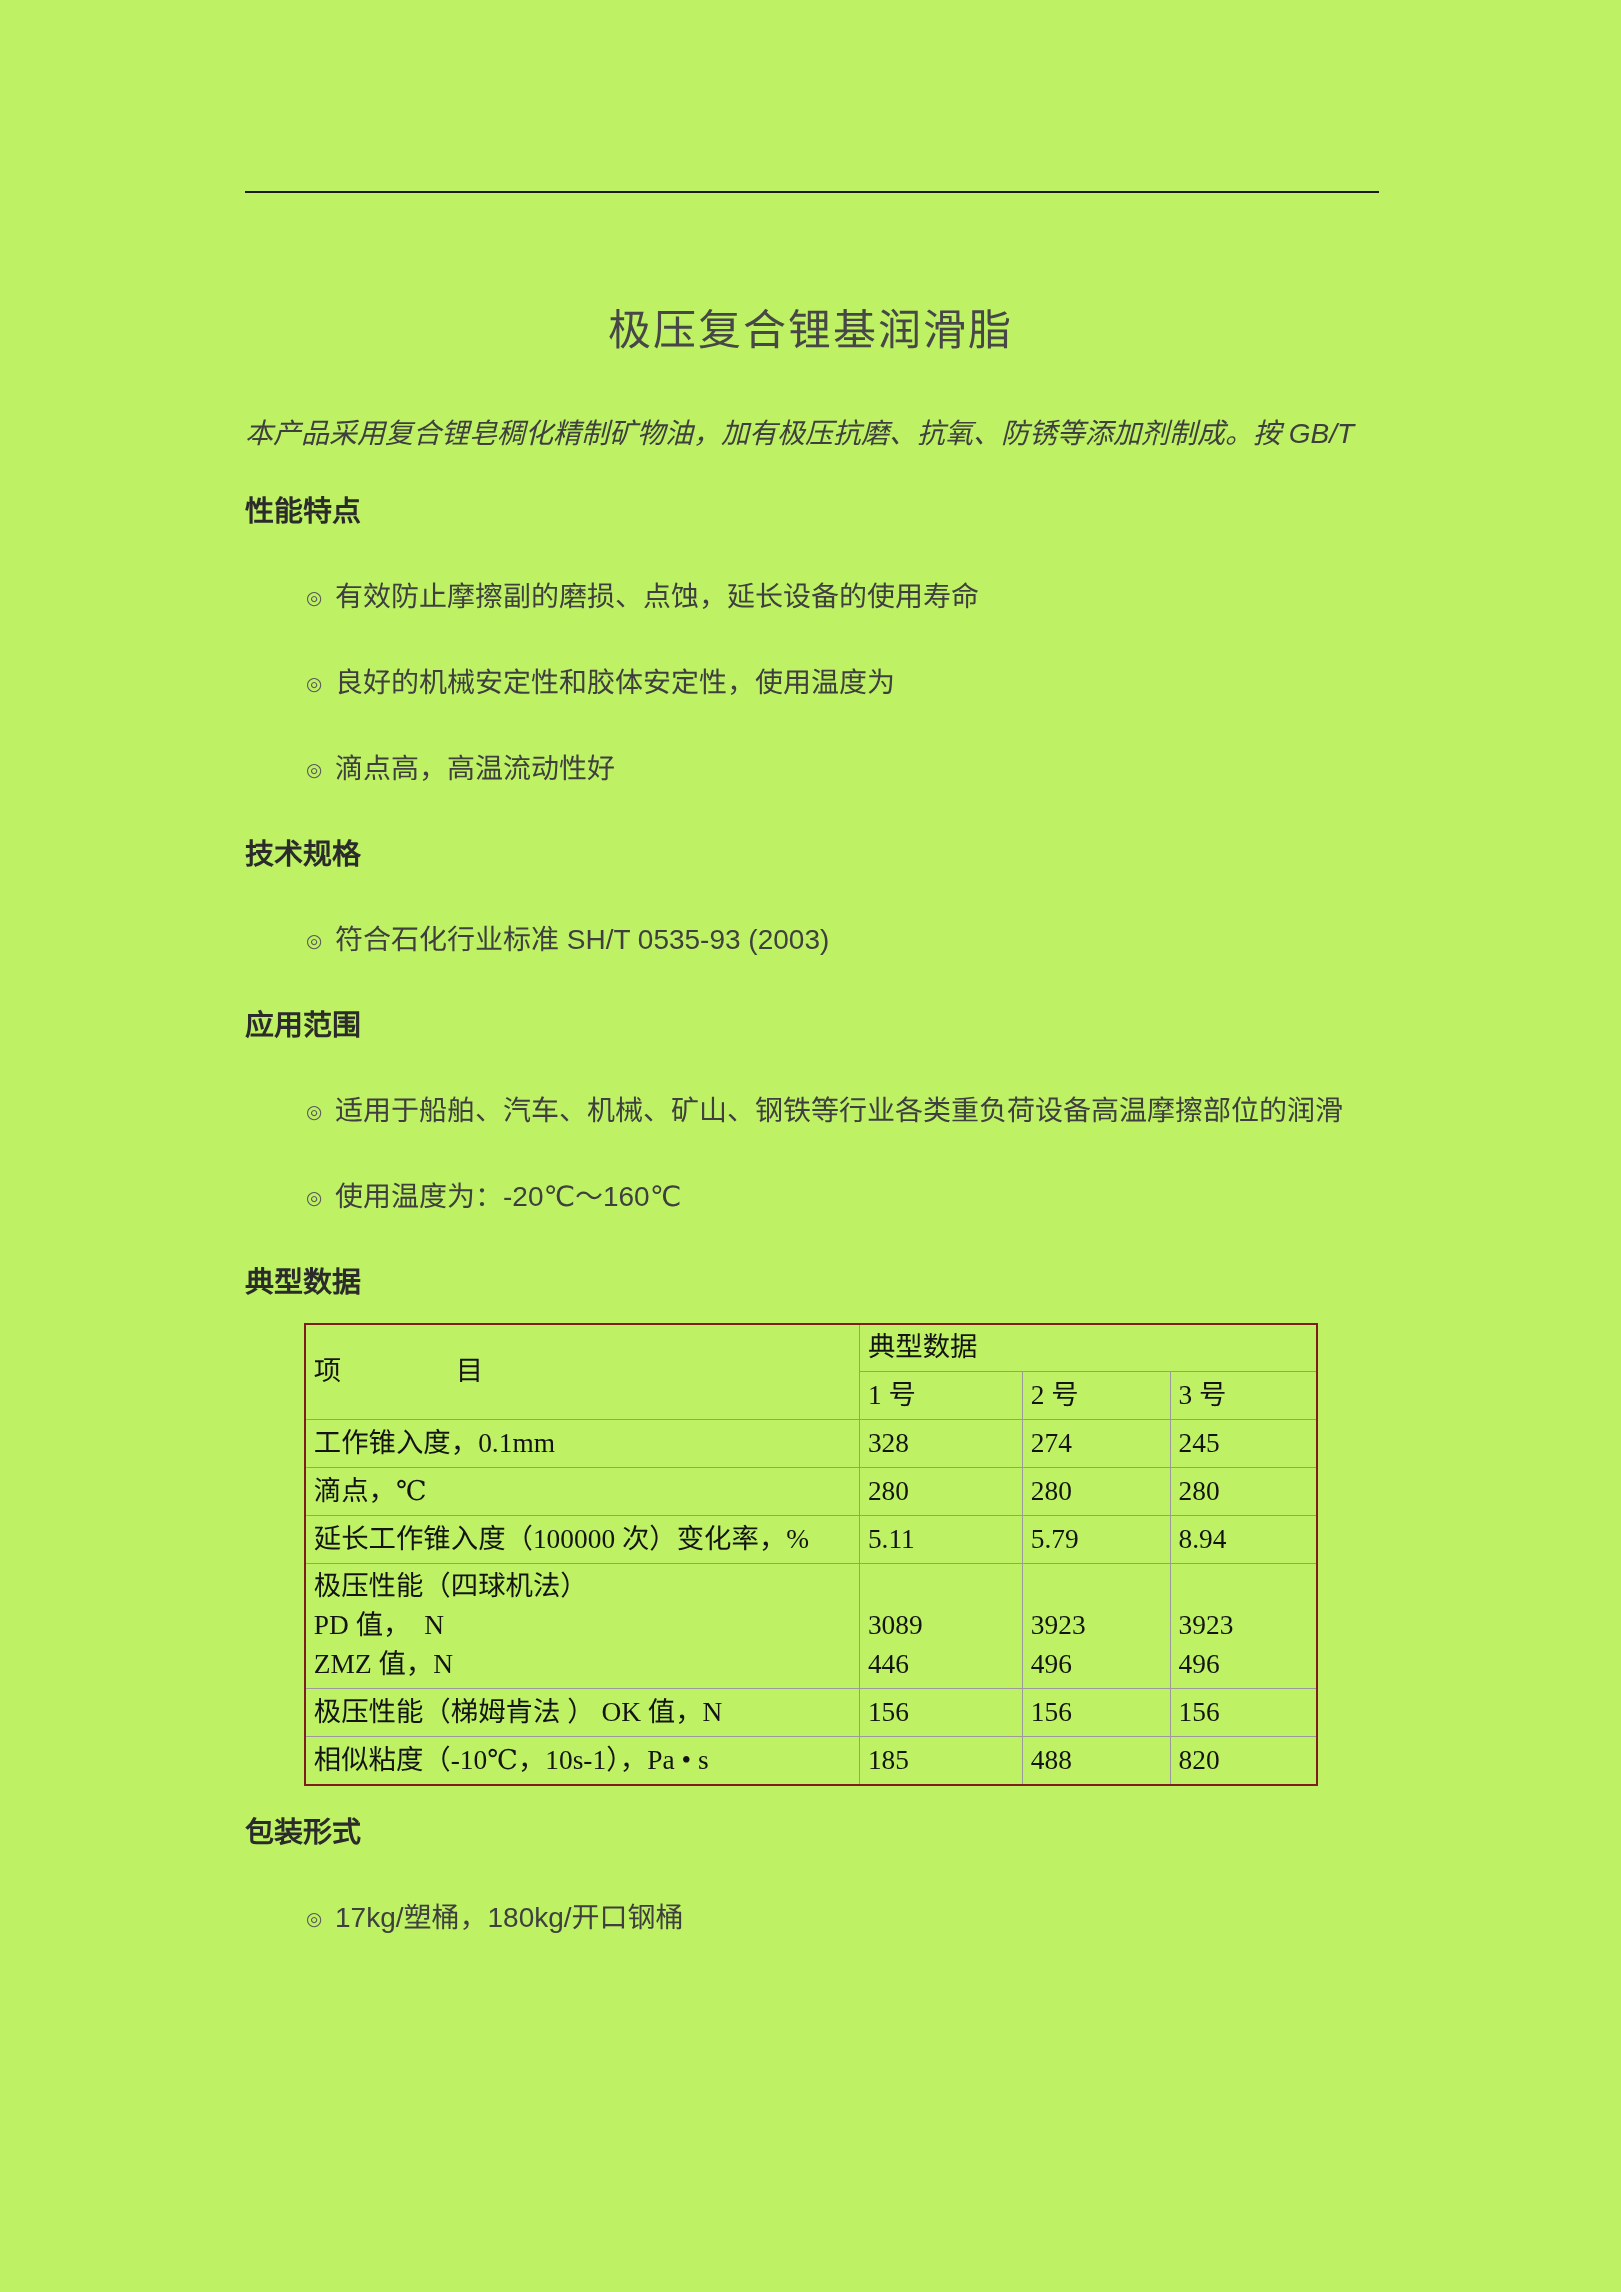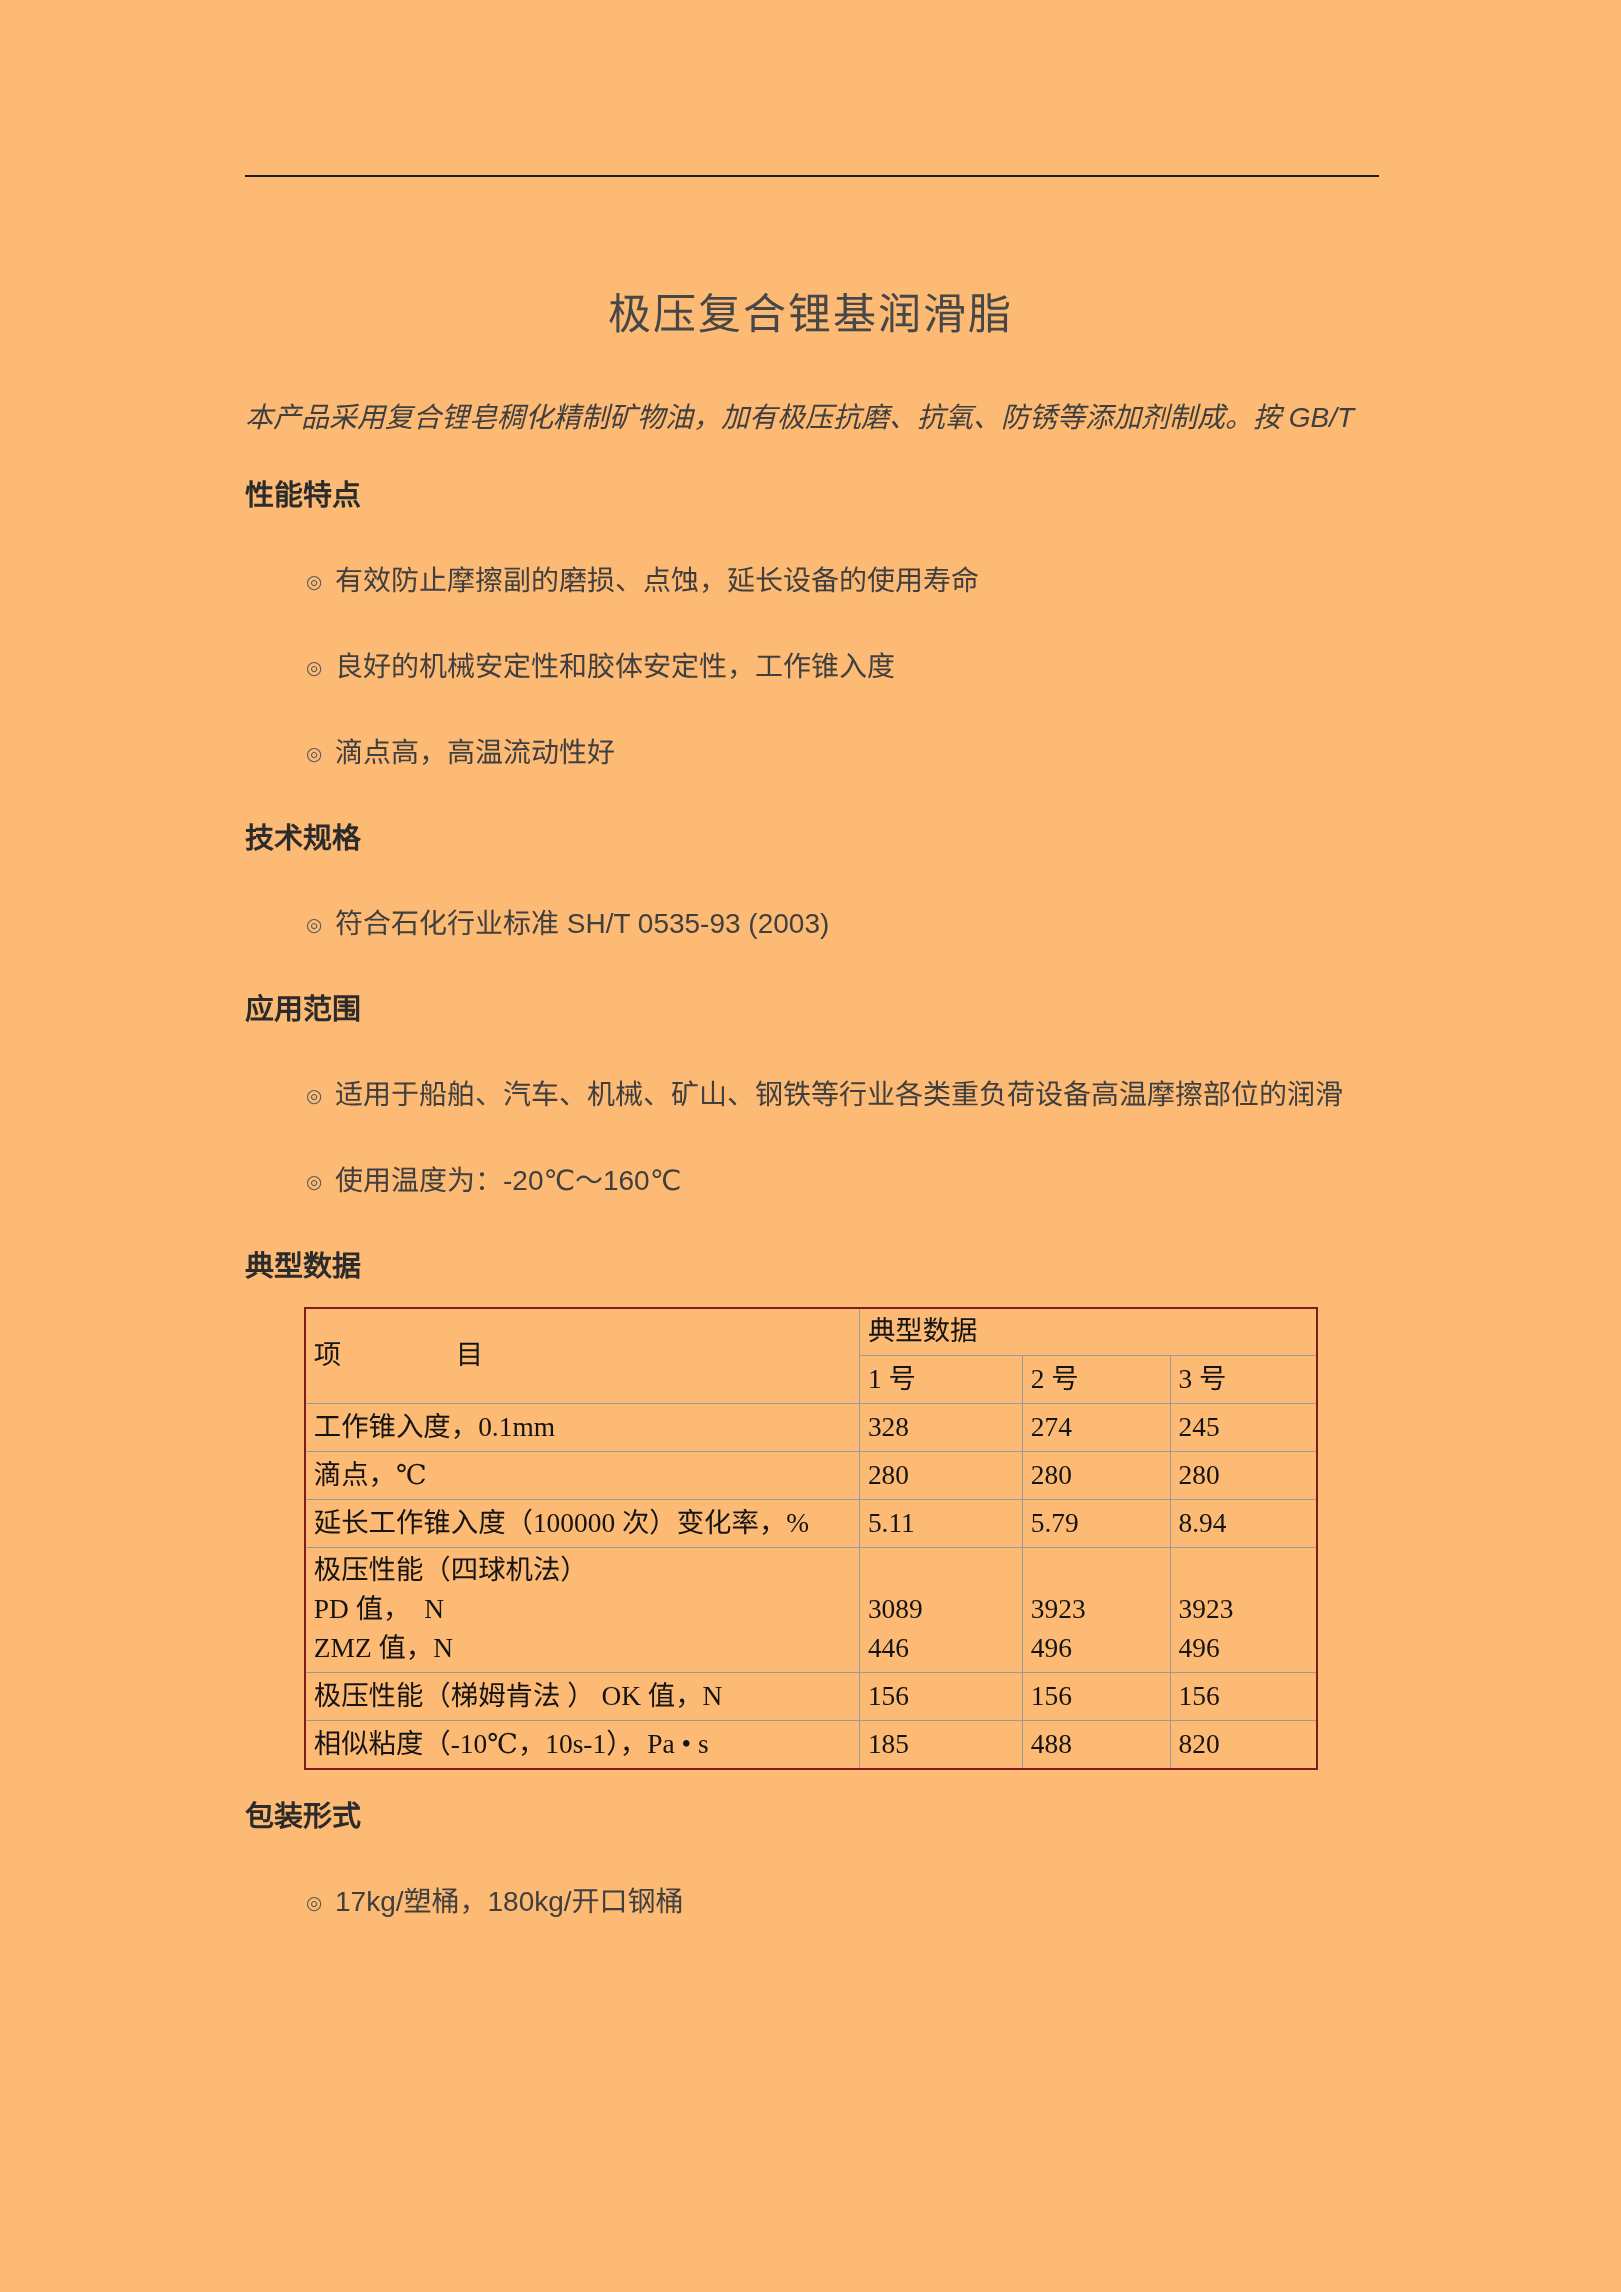--- a/index.html
+++ b/index.html
@@ -1,22 +1,22 @@
 <!DOCTYPE html>
 <html lang="zh-CN"><head>
 <meta charset="utf-8">
 <style>
   * { margin: 0; padding: 0; box-sizing: border-box; }
   html, body { background: #ffffff; }
   .page {
     position: relative;
     width: 1621px;
     height: 2293px;
-    background: #fdba74;
-    padding: 0 245px;
+    background: #bef264;
+    padding: 16px 245px;
     display: flow-root;
     font-family: "Liberation Sans", "DejaVu Sans", sans-serif;
     color: #3f3f3f;
     overflow: hidden;
   }
   .top-rule {
     margin-top: 175px;
     height: 2px;
     width: 1134px;
     background: #1c1c1c;
@@ -95,21 +95,21 @@
 
   <div class="doc-title">极压复合锂基润滑脂</div>
 
   <div class="intro-line l1">本产品采用复合锂皂稠化精制矿物油，加有极压抗磨、抗氧、防锈等添加剂制成。按 GB/T</div>
 
   <div class="sec-heading mt-40">性能特点</div>
   <div class="bullet">
     <span class="marker">◎</span><span>有效防止摩擦副的磨损、点蚀，延长设备的使用寿命</span>
   </div>
   <div class="bullet">
-    <span class="marker">◎</span><span>良好的机械安定性和胶体安定性，工作锥入度</span>
+    <span class="marker">◎</span><span>良好的机械安定性和胶体安定性，使用温度为</span>
   </div>
   <div class="bullet">
     <span class="marker">◎</span><span>滴点高，高温流动性好</span>
   </div>
 
   <div class="sec-heading mt-h">技术规格</div>
   <div class="bullet">
     <span class="marker">◎</span><span>符合石化行业标准 SH/T 0535-93 (2003)</span>
   </div>
 

